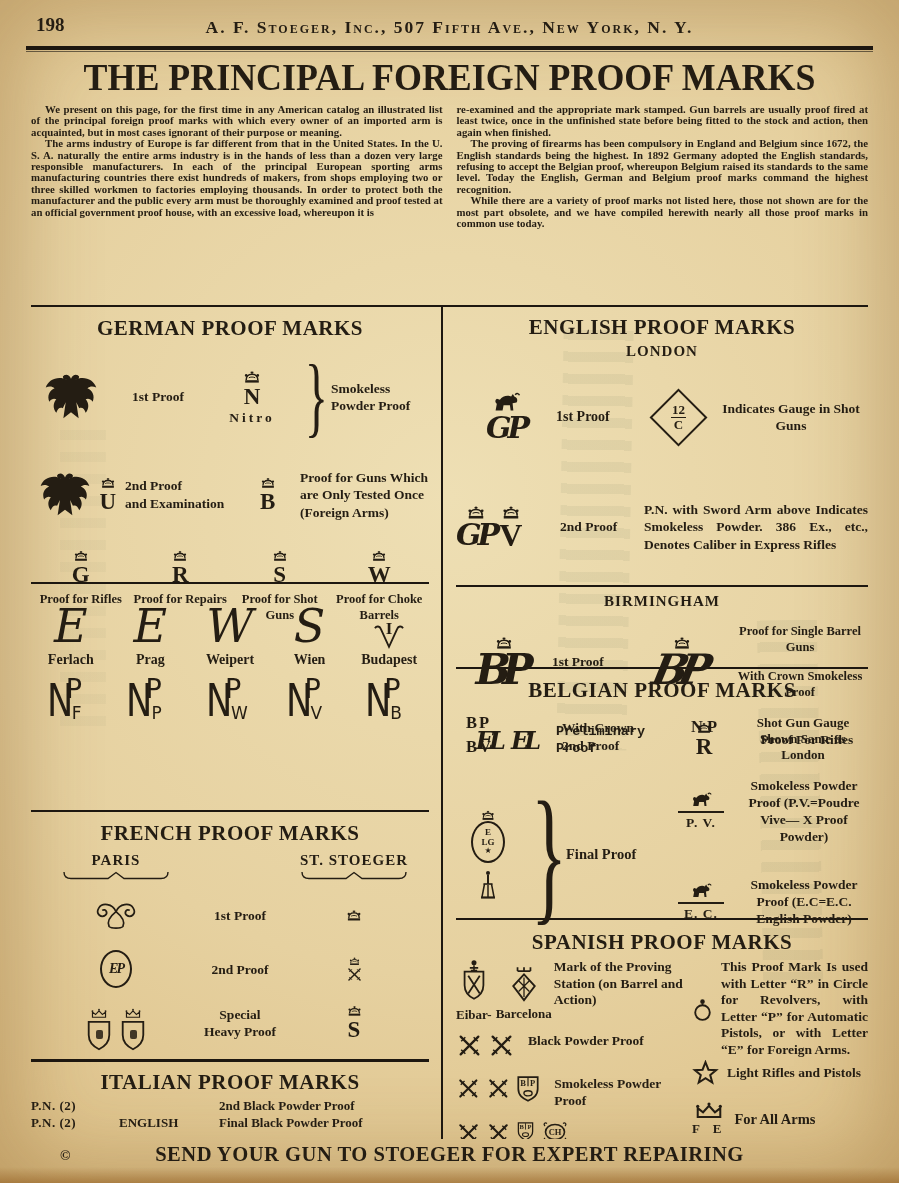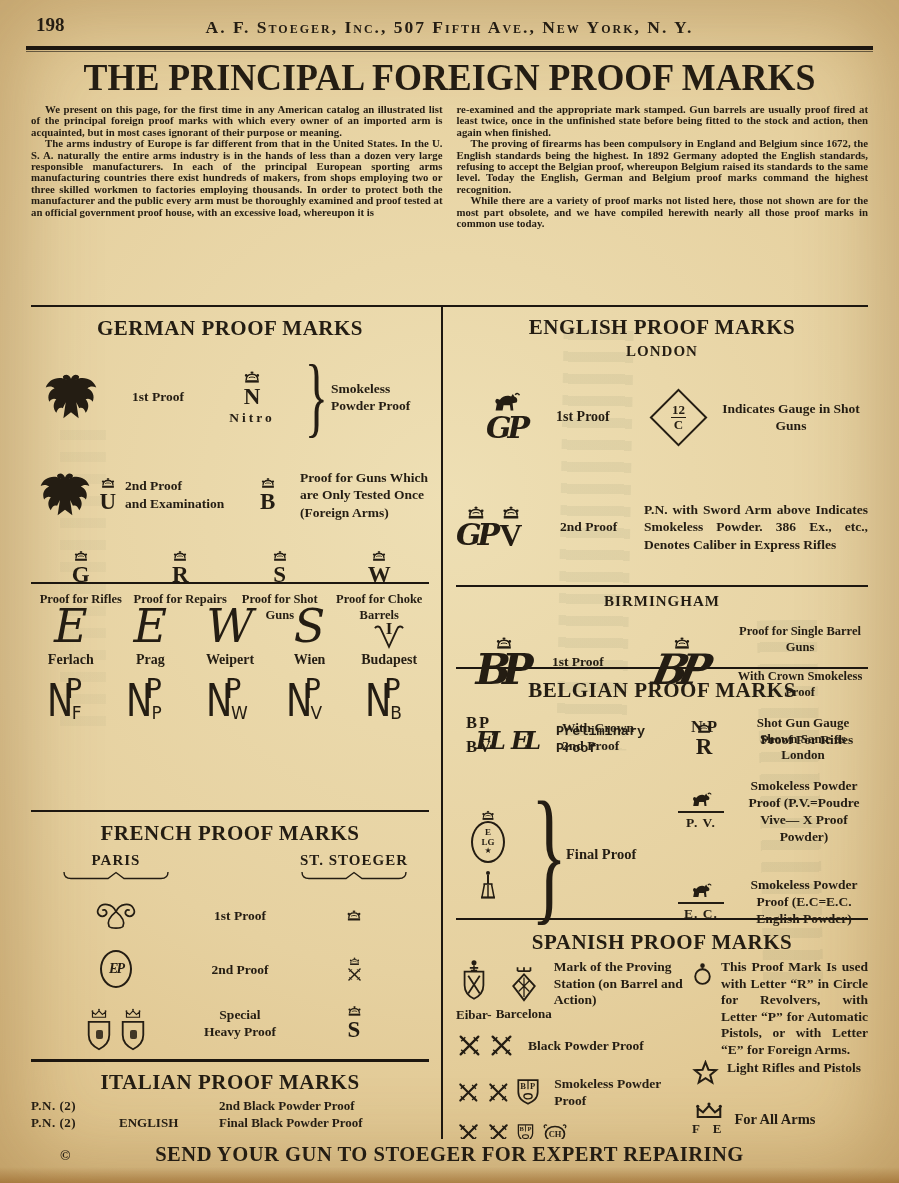--- a/index.html
+++ b/index.html
@@ -148,28 +148,28 @@
   .pv-desc{flex:1;font-size:13.5px;font-weight:700;line-height:17px;text-align:center;}
   
   .spanish{padding-top:2px;}
   .sp-title{margin:8px 0 4px;}
   .sp-wrap{display:flex;}
   .sp-left{width:228px;}
   .sp-row1{display:flex;}
   .sp-ic{display:flex;flex-direction:column;align-items:center;}
   .sp-name{font-size:13px;font-weight:700;margin-top:2px;}
   .sp1-desc{flex:1;font-size:13.5px;font-weight:700;line-height:16.5px;padding-left:2px;}
-  .sp-row{display:flex;align-items:center;margin-top:9px;gap:5px;}
+  .sp-row{display:flex;margin-top:9px;gap:5px;}
   .sp-row .desc{font-size:13.5px;font-weight:700;line-height:17px;padding-left:8px;}
   .bpshield-box{position:relative;width:26px;height:28px;}
   .bpshield-box .txt{position:absolute;left:0;right:0;top:3px;text-align:center;font-size:8.5px;font-weight:700;letter-spacing:1px;}
   .chbox{position:relative;width:28px;height:22px;}
   .chbox .txt{position:absolute;left:0;right:0;top:6px;text-align:center;font-size:8.5px;font-weight:700;}
   .sp-right{flex:1;padding-left:8px;}
-  .spr{display:flex;}
+  .spr{display:flex;align-items:center;}
   .spr .desc{flex:1;font-size:13.5px;font-weight:700;line-height:16.5px;padding-left:8px;text-align:justify;}
   .fe{font-size:13px;font-weight:700;letter-spacing:5px;margin-top:1px;}
   
   .footer{position:absolute;left:0;right:0;bottom:9px;height:32px;}
   .copy{position:absolute;left:60px;top:6px;font-size:14px;font-weight:700;}
   .foot-text{text-align:center;font-size:21px;font-weight:700;letter-spacing:.5px;transform:scaleX(.98);}
 </style>
 </head>
 <body>
 

